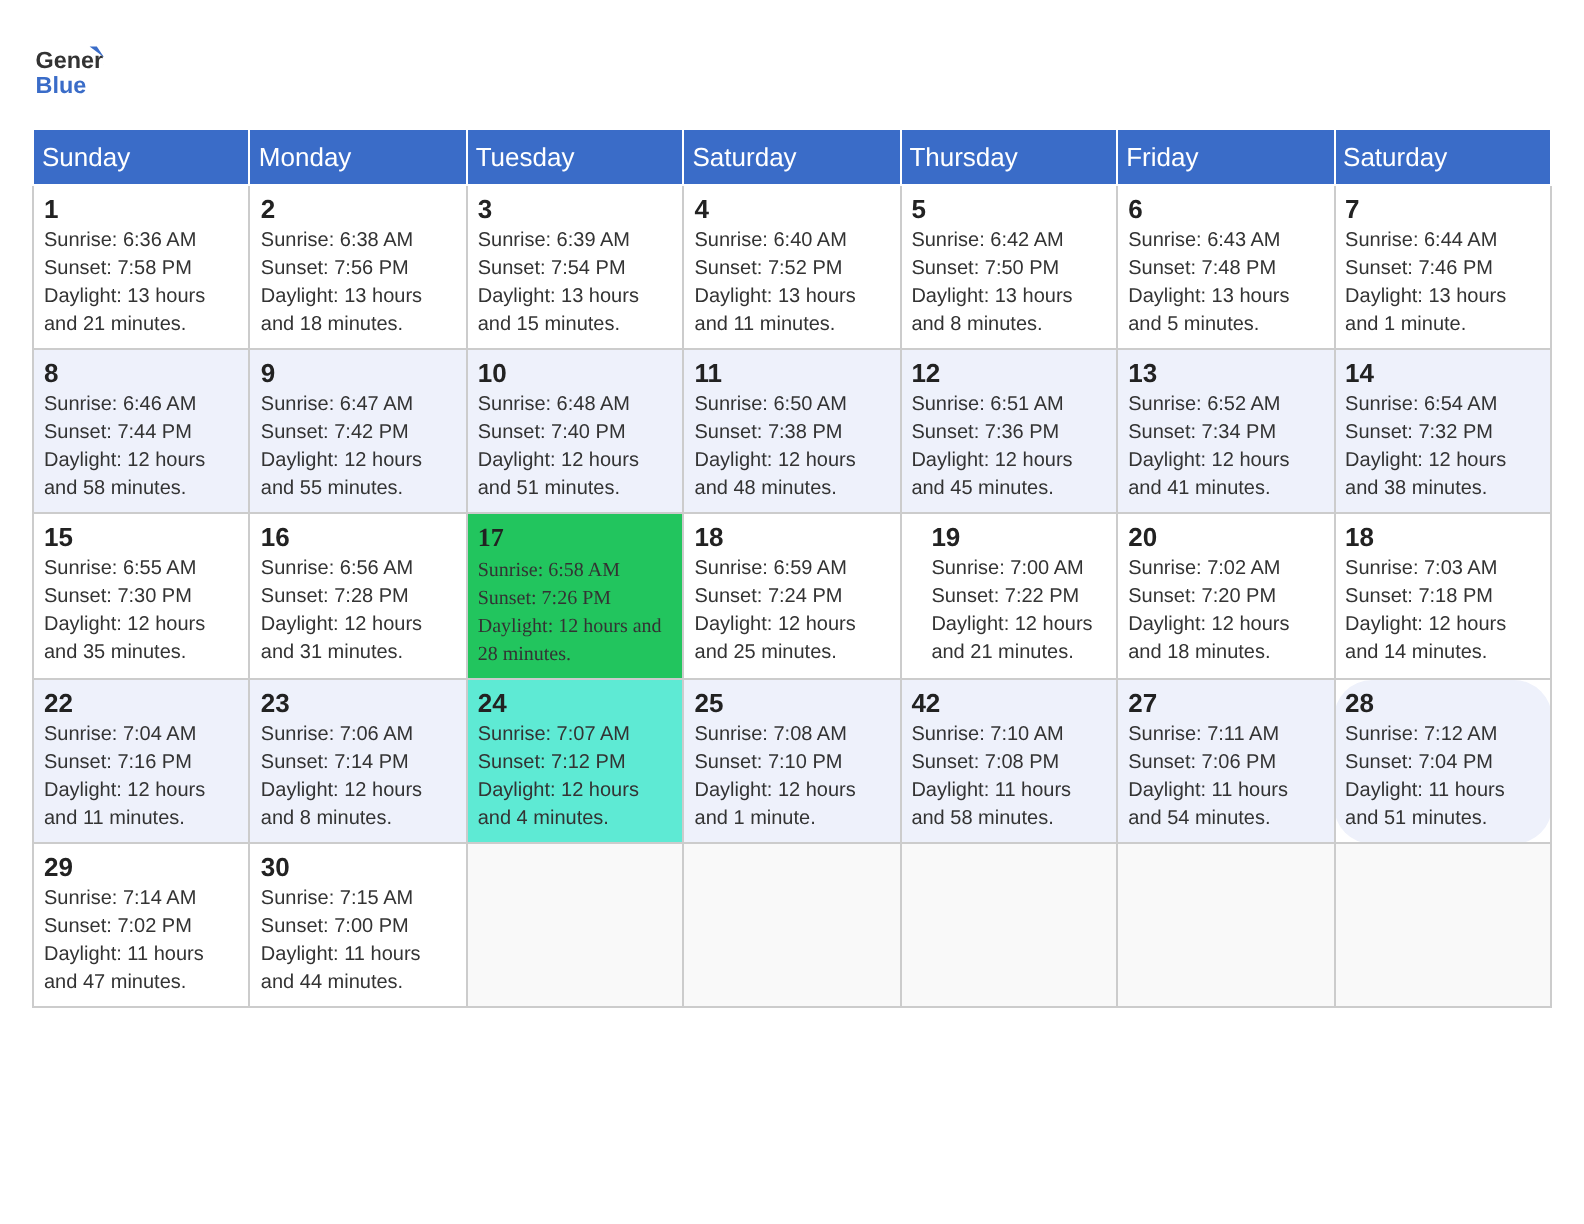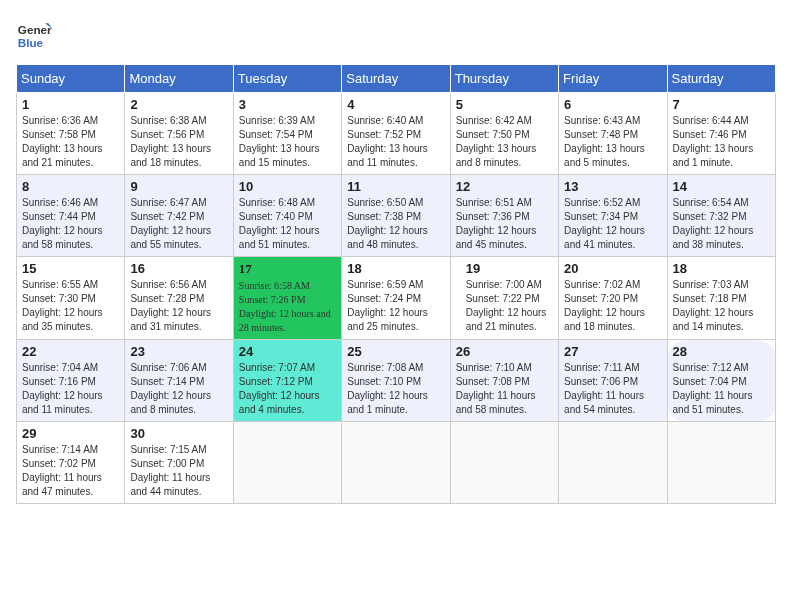--- a/index.html
+++ b/index.html
@@ -211,21 +211,21 @@
         </td>
         <td style="background: #5eead4;">
           <span class="day-num">24</span>
           <div class="day-info">Sunrise: 7:07 AM<br>Sunset: 7:12 PM<br>Daylight: 12 hours and 4 minutes.</div>
         </td>
         <td style="background: rgb(238, 241, 251);">
           <span class="day-num">25</span>
           <div class="day-info">Sunrise: 7:08 AM<br>Sunset: 7:10 PM<br>Daylight: 12 hours and 1 minute.</div>
         </td>
         <td style="background: rgb(238, 241, 251);">
-          <span class="day-num">26</span>
+          <span class="day-num">42</span>
           <div class="day-info">Sunrise: 7:10 AM<br>Sunset: 7:08 PM<br>Daylight: 11 hours and 58 minutes.</div>
         </td>
         <td style="background: rgb(238, 241, 251);">
           <span class="day-num">27</span>
           <div class="day-info">Sunrise: 7:11 AM<br>Sunset: 7:06 PM<br>Daylight: 11 hours and 54 minutes.</div>
         </td>
         <td style="background: rgb(238, 241, 251); border-radius: 19px;">
           <span class="day-num">28</span>
           <div class="day-info">Sunrise: 7:12 AM<br>Sunset: 7:04 PM<br>Daylight: 11 hours and 51 minutes.</div>
         </td>

